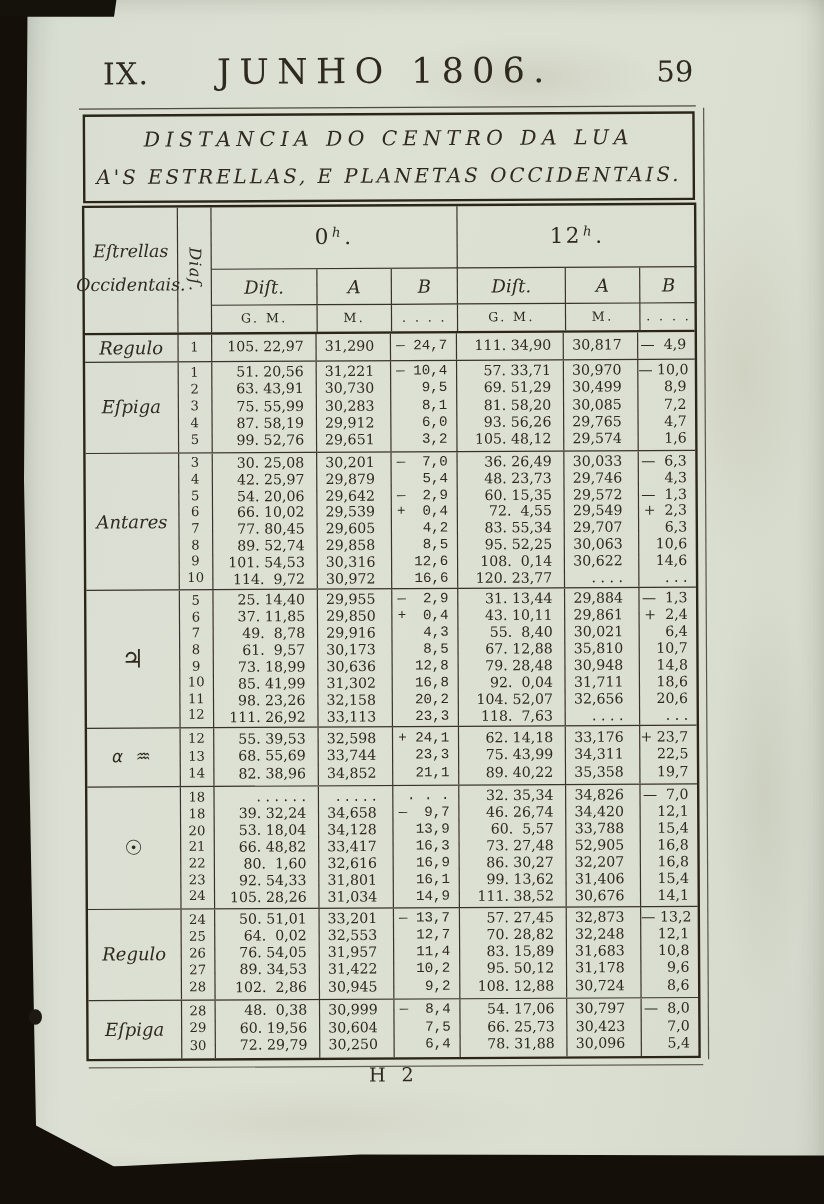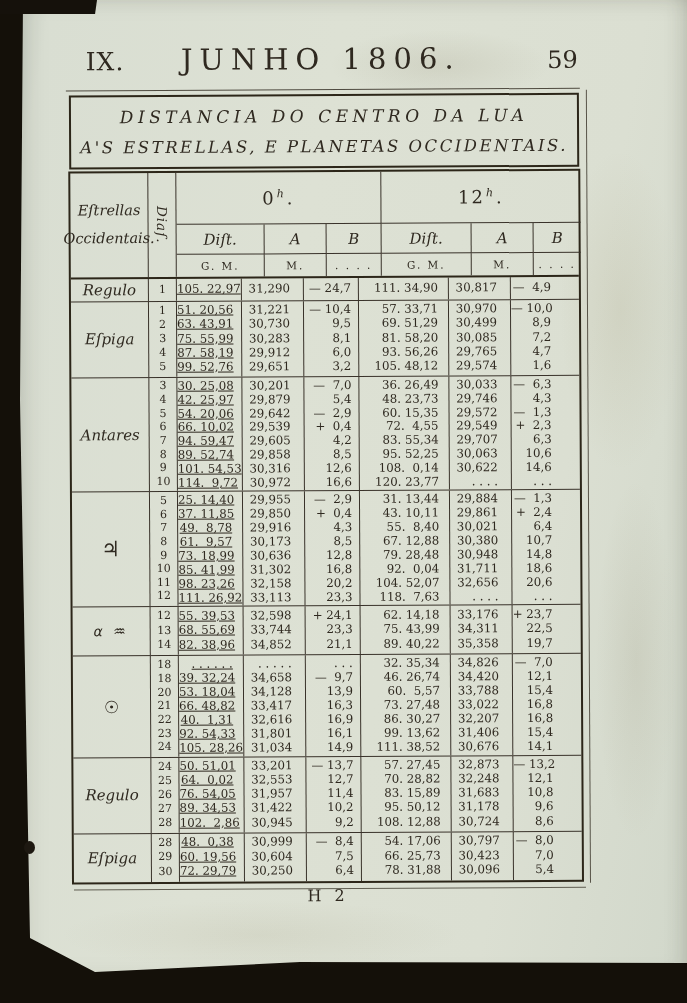--- a/index.html
+++ b/index.html
@@ -59,23 +59,23 @@
   .c3{grid-column:3} .c4{grid-column:4} .c5{grid-column:5} .c6{grid-column:6} .c7{grid-column:7} .c8{grid-column:8}
   .c8.h-sub, .c8.h-unit { border-right:none; }
 
   .tbody { flex:1; display:flex; flex-direction:column; }
   .tsection { display:flex; min-height:0; }
   .tsection + .tsection { border-top:1.6px solid #39322a; }
   .tsection > .cell { border-right:1.6px solid #39322a; display:flex; flex-direction:column; justify-content:space-evenly; padding:2px 0; }
   .tsection > .cell:last-child { border-right:none; }
   .tsection > .cell:nth-child(1){ width:78px; justify-content:center; align-items:center; font-style:italic; font-size:15px;text-align:right; }
   .tsection > .cell:nth-child(2){ width:28px; }
-  .tsection > .cell:nth-child(3){ width:65px;text-decoration:underline; }
+  .tsection > .cell:nth-child(3){ width:88px; }
   .tsection > .cell:nth-child(4){ width:62px; }
-  .tsection > .cell:nth-child(5){ width:55px; }
+  .tsection > .cell:nth-child(5){ width:55px;font-family:Liberation Mono, monospace; }
   .tsection > .cell:nth-child(6){ width:90px; }
   .tsection > .cell:nth-child(7){ width:62px; }
   .tsection > .cell:nth-child(8){ width:47px; }
   .ln { white-space:pre; font-size:11.8px; line-height:1.18; }
   .c-day  .ln { text-align:center; font-size:11px; }
   .c-dist .ln { text-align:right; padding-right:10px; }
   .c-a    .ln { text-align:right; padding-right:13px; }
   .c-b    .ln { text-align:right; padding-right:7px; }
   .name.sym { font-style:normal; font-family:"DejaVu Sans",sans-serif; }
   .s-jupiter { font-size:21px !important; }
@@ -234,21 +234,21 @@
             <div class="ln">7</div>
             <div class="ln">8</div>
             <div class="ln">9</div>
             <div class="ln">10</div>
           </div>
           <div class="cell col c-dist">
             <div class="ln">30. 25,08</div>
             <div class="ln">42. 25,97</div>
             <div class="ln">54. 20,06</div>
             <div class="ln">66. 10,02</div>
-            <div class="ln">94. 59,47</div>
+            <div class="ln">77. 80,45</div>
             <div class="ln">89. 52,74</div>
             <div class="ln">101. 54,53</div>
             <div class="ln">114.  9,72</div>
           </div>
           <div class="cell col c-a">
             <div class="ln">30,201</div>
             <div class="ln">29,879</div>
             <div class="ln">29,642</div>
             <div class="ln">29,539</div>
             <div class="ln">29,605</div>
@@ -346,21 +346,21 @@
             <div class="ln">67. 12,88</div>
             <div class="ln">79. 28,48</div>
             <div class="ln">92.  0,04</div>
             <div class="ln">104. 52,07</div>
             <div class="ln">118.  7,63</div>
           </div>
           <div class="cell col c-a">
             <div class="ln">29,884</div>
             <div class="ln">29,861</div>
             <div class="ln">30,021</div>
-            <div class="ln">30,380</div>
+            <div class="ln">35,810</div>
             <div class="ln">30,948</div>
             <div class="ln">31,711</div>
             <div class="ln">32,656</div>
             <div class="ln">. . . .</div>
           </div>
           <div class="cell col c-b">
             <div class="ln">—  1,3</div>
             <div class="ln">+  2,4</div>
             <div class="ln">6,4</div>
             <div class="ln">10,7</div>
@@ -417,21 +417,21 @@
             <div class="ln">21</div>
             <div class="ln">22</div>
             <div class="ln">23</div>
             <div class="ln">24</div>
           </div>
           <div class="cell col c-dist">
             <div class="ln">. . . . . .</div>
             <div class="ln">39. 32,24</div>
             <div class="ln">53. 18,04</div>
             <div class="ln">66. 48,82</div>
-            <div class="ln">40.  1,31</div>
+            <div class="ln">80.  1,60</div>
             <div class="ln">92. 54,33</div>
             <div class="ln">105. 28,26</div>
           </div>
           <div class="cell col c-a">
             <div class="ln">. . . . .</div>
             <div class="ln">34,658</div>
             <div class="ln">34,128</div>
             <div class="ln">33,417</div>
             <div class="ln">32,616</div>
             <div class="ln">31,801</div>
@@ -452,21 +452,21 @@
             <div class="ln">60.  5,57</div>
             <div class="ln">73. 27,48</div>
             <div class="ln">86. 30,27</div>
             <div class="ln">99. 13,62</div>
             <div class="ln">111. 38,52</div>
           </div>
           <div class="cell col c-a">
             <div class="ln">34,826</div>
             <div class="ln">34,420</div>
             <div class="ln">33,788</div>
-            <div class="ln">33,022</div>
+            <div class="ln">52,905</div>
             <div class="ln">32,207</div>
             <div class="ln">31,406</div>
             <div class="ln">30,676</div>
           </div>
           <div class="cell col c-b">
             <div class="ln">—  7,0</div>
             <div class="ln">12,1</div>
             <div class="ln">15,4</div>
             <div class="ln">16,8</div>
             <div class="ln">16,8</div>

